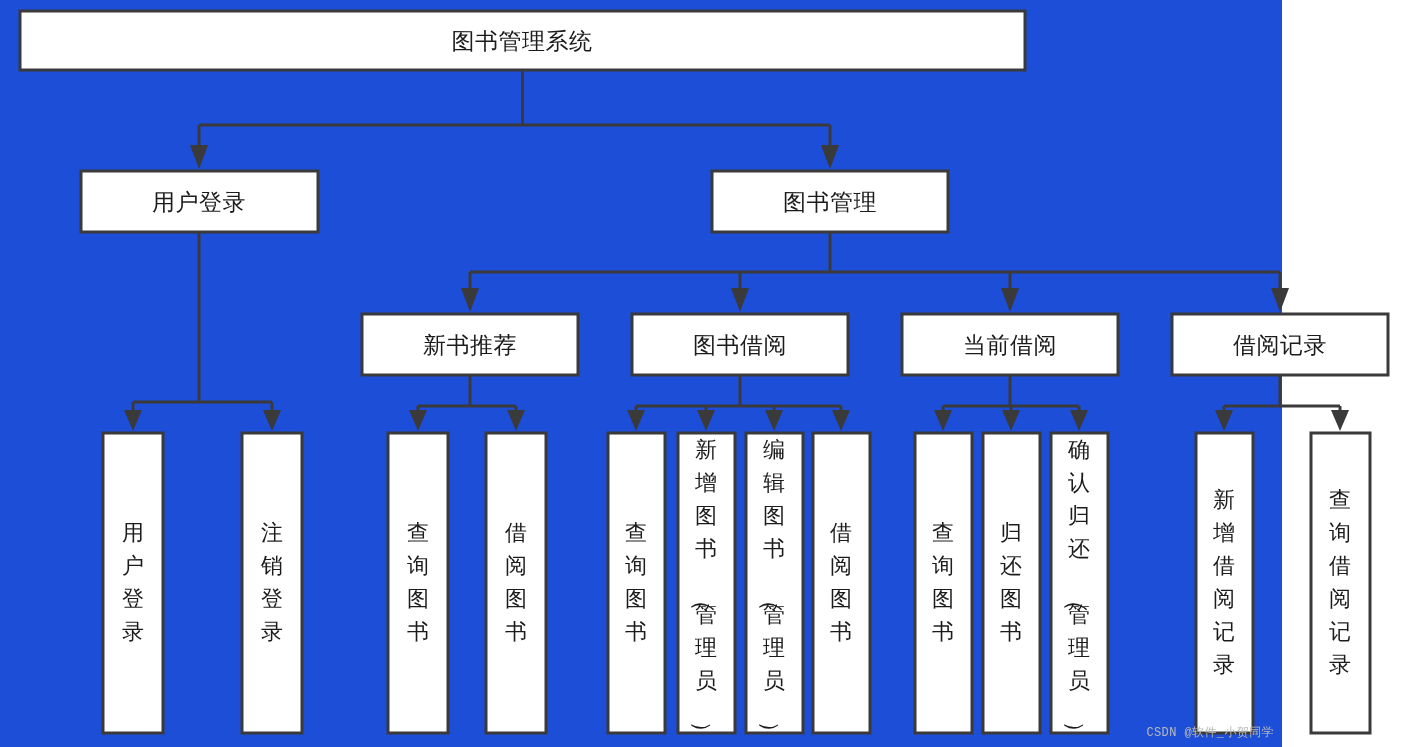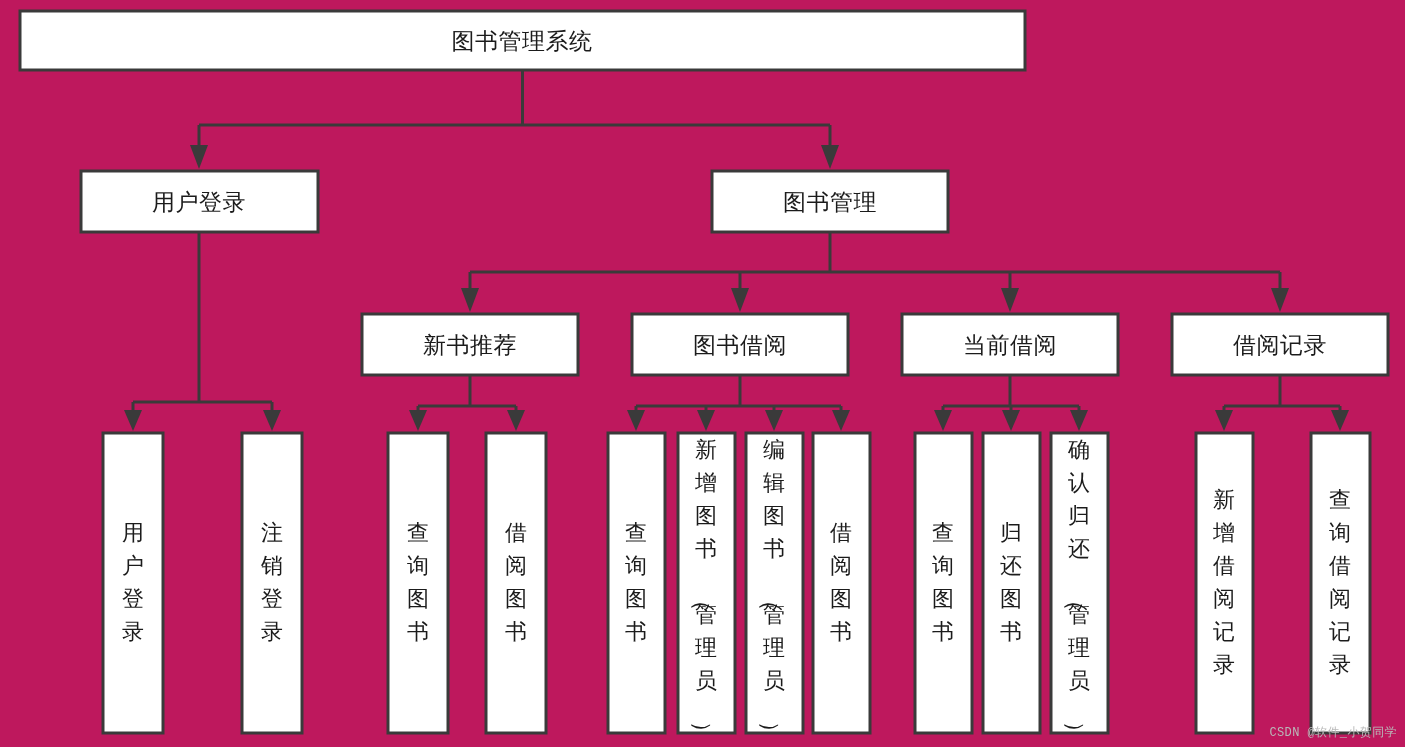--- a/index.html
+++ b/index.html
@@ -9,23 +9,23 @@
     background: #ffffff;
   }
   body {
     width: 1405px;
     height: 747px;
     overflow: hidden;
     font-family: "DejaVu Sans", "Liberation Sans", sans-serif;
   }
   #diagram-root {
     position: relative;
-    width: 1405px;
+    width: 1282px;
     height: 747px;
-    background: #be185d;
+    background: #1d4ed8;
   }
   svg.diagram-canvas {
     position: absolute;
     left: 0;
     top: 0;
     width: 1405px;
     height: 747px;
     display: block;
   }
   .node-rect {

